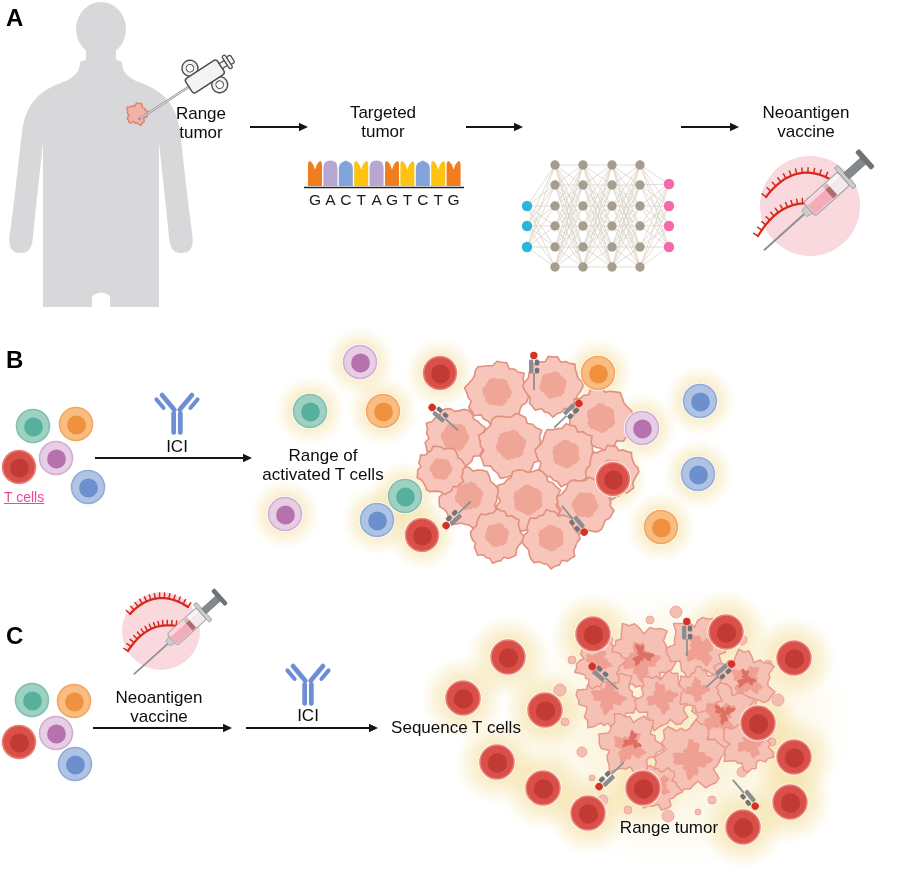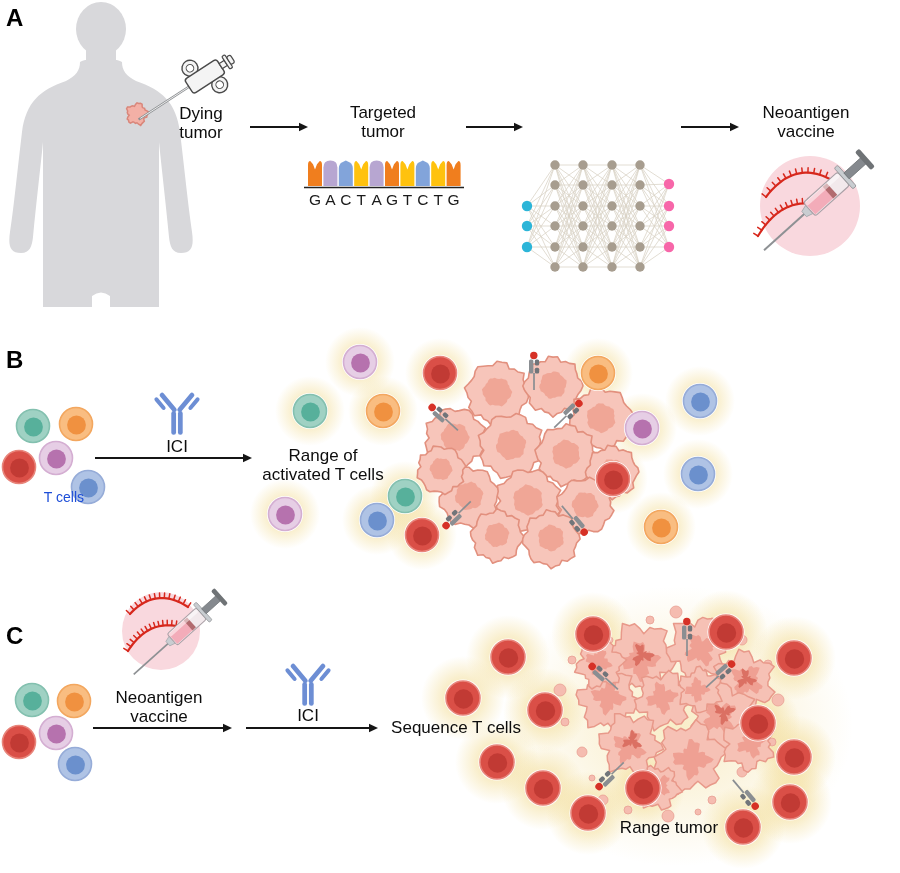--- a/index.html
+++ b/index.html
@@ -1,20 +1,20 @@
 <!DOCTYPE html>
 <html><head>
 <meta charset="utf-8">
 <style>
   html,body{margin:0;padding:0;background:#fff;}
   #canvas{position:relative;width:900px;height:873px;background:#fff;overflow:hidden;
           font-family:"Liberation Sans",sans-serif;}
   #scene{position:absolute;left:0;top:0;}
   .lbl{position:absolute;font:17px/19px "Liberation Sans",sans-serif;color:#0d0d0d;text-align:center;}
-  .lbl-sm{position:absolute;font:14px/16px "Liberation Sans",sans-serif;color:#1d4ed8;text-align:right;}
+  .lbl-sm{position:absolute;font:14px/16px "Liberation Sans",sans-serif;color:#ec4899;text-align:left;text-decoration:underline;}
   .panel-letter{position:absolute;font:bold 24px "Liberation Sans",sans-serif;color:#000;}
 </style>
 </head>
 <body>
 
 <div id="canvas">
   <svg id="scene" width="900" height="873" viewBox="0 0 900 873">
       <defs>
         <radialGradient id="glow">
           <stop offset="0" stop-color="#F3DE9A" stop-opacity="0.9"></stop>
@@ -571,21 +571,21 @@
           <path d="M378 728L369 723.7L369 732.3Z" fill="#151515"></path>
         </g>
       </g>
     </svg>
 
   <div class="panel-letter" style="left:6px;top:4px">A</div>
   <div class="panel-letter" style="left:6px;top:346px">B</div>
   <div class="panel-letter" style="left:6px;top:622px">C</div>
 
   <div class="lbl" style="left:141px;top:104px;width:120px">
-    <div>Dying</div>
+    <div>Range</div>
     <div>tumor</div>
   </div>
   <div class="lbl" style="left:323px;top:103px;width:120px">
     <div>Targeted</div>
     <div>tumor</div>
   </div>
   <div class="lbl" style="left:744px;top:103px;width:124px">
     <div>Neoantigen</div>
     <div>vaccine</div>
   </div>

